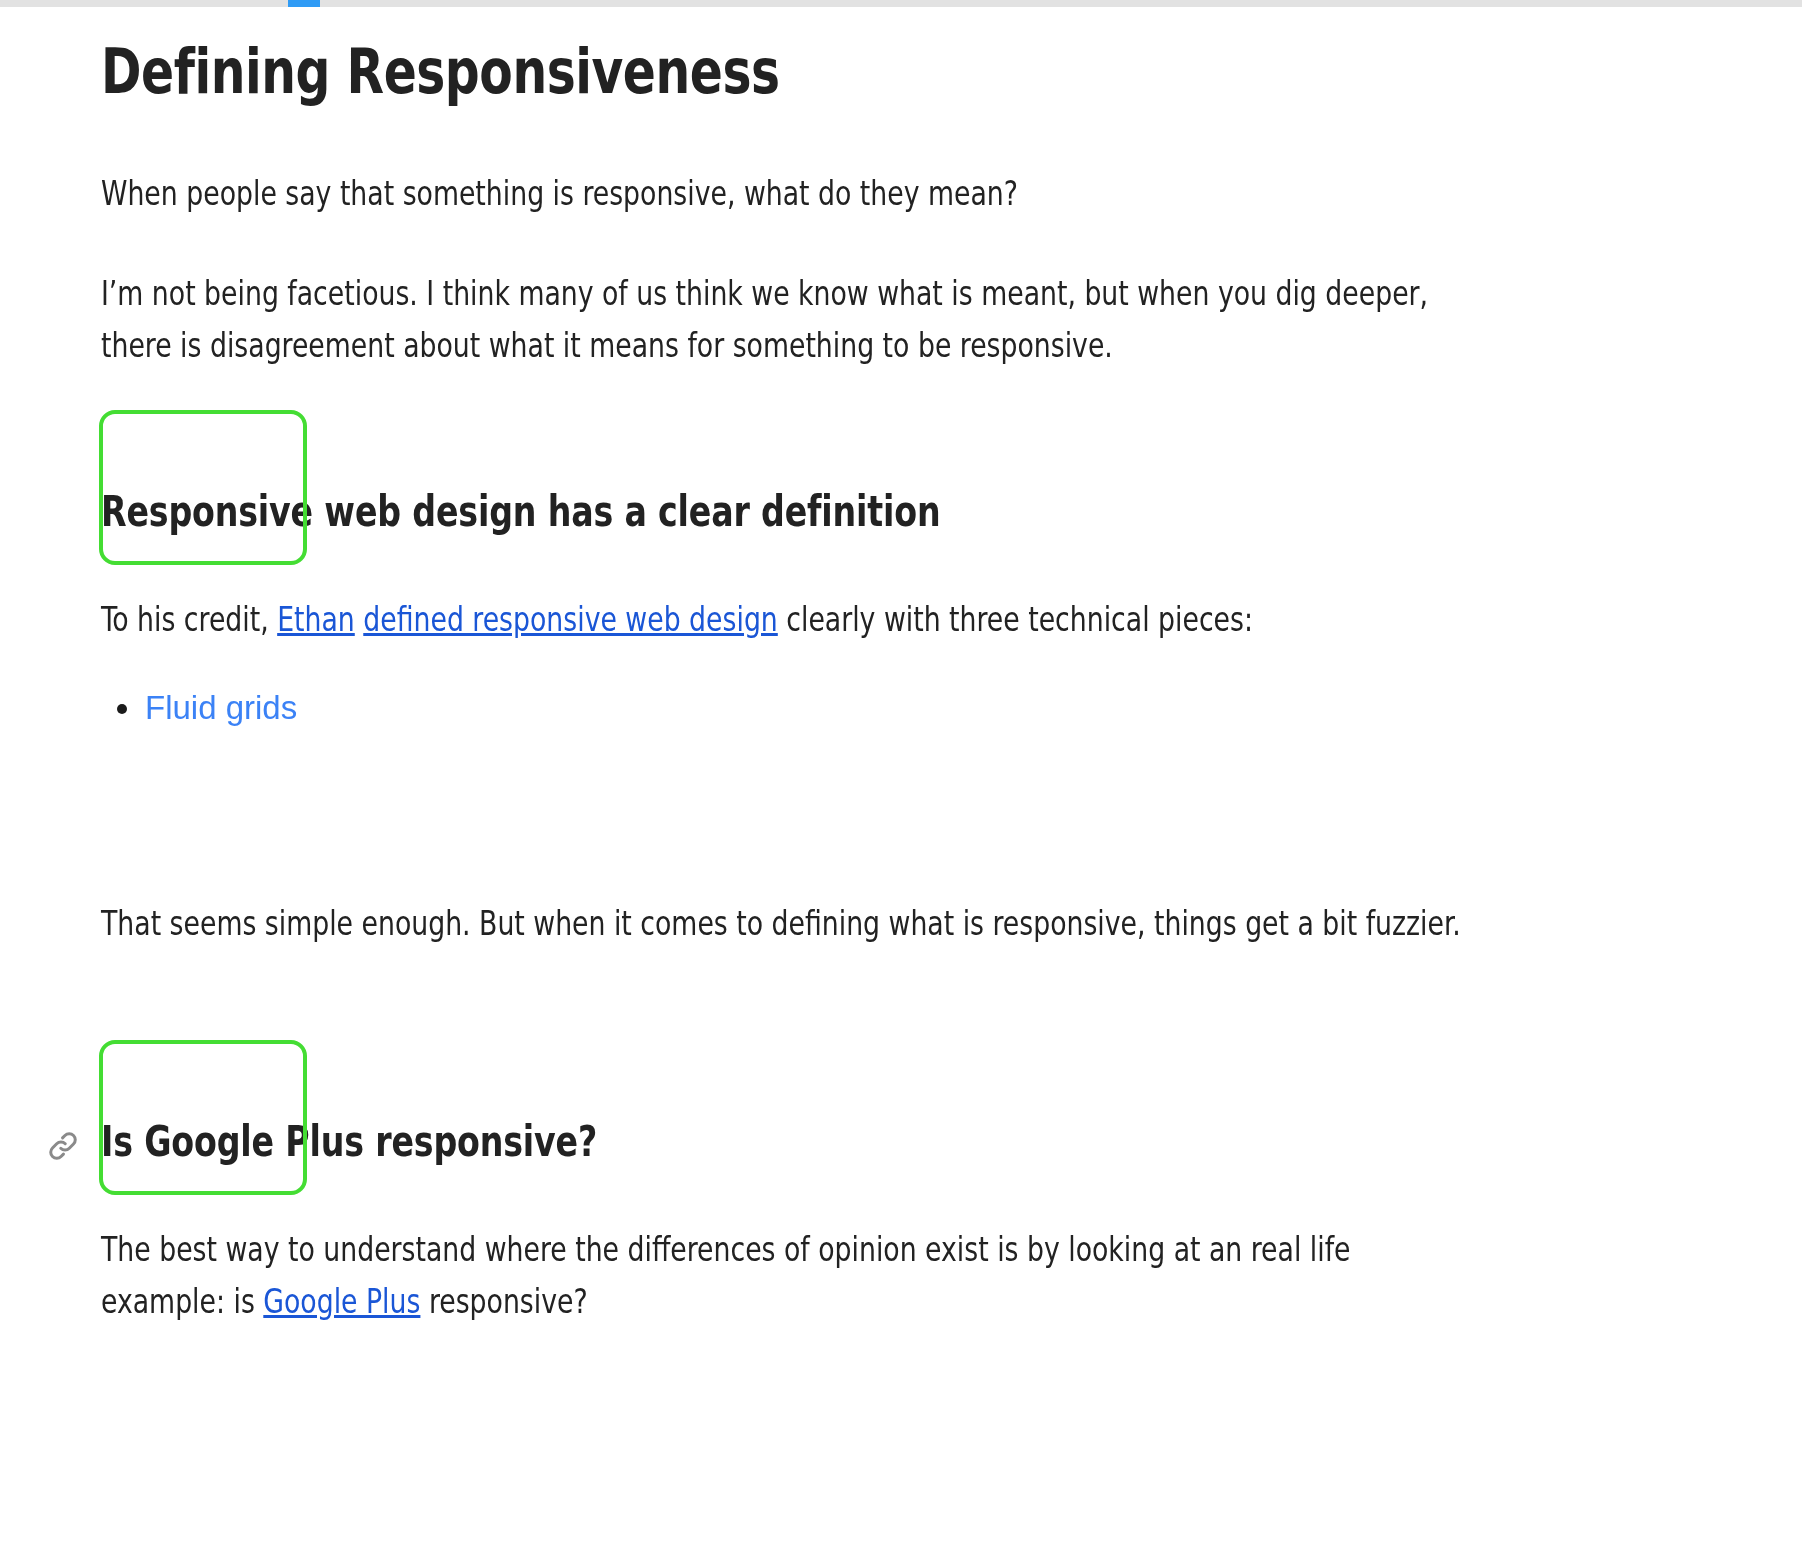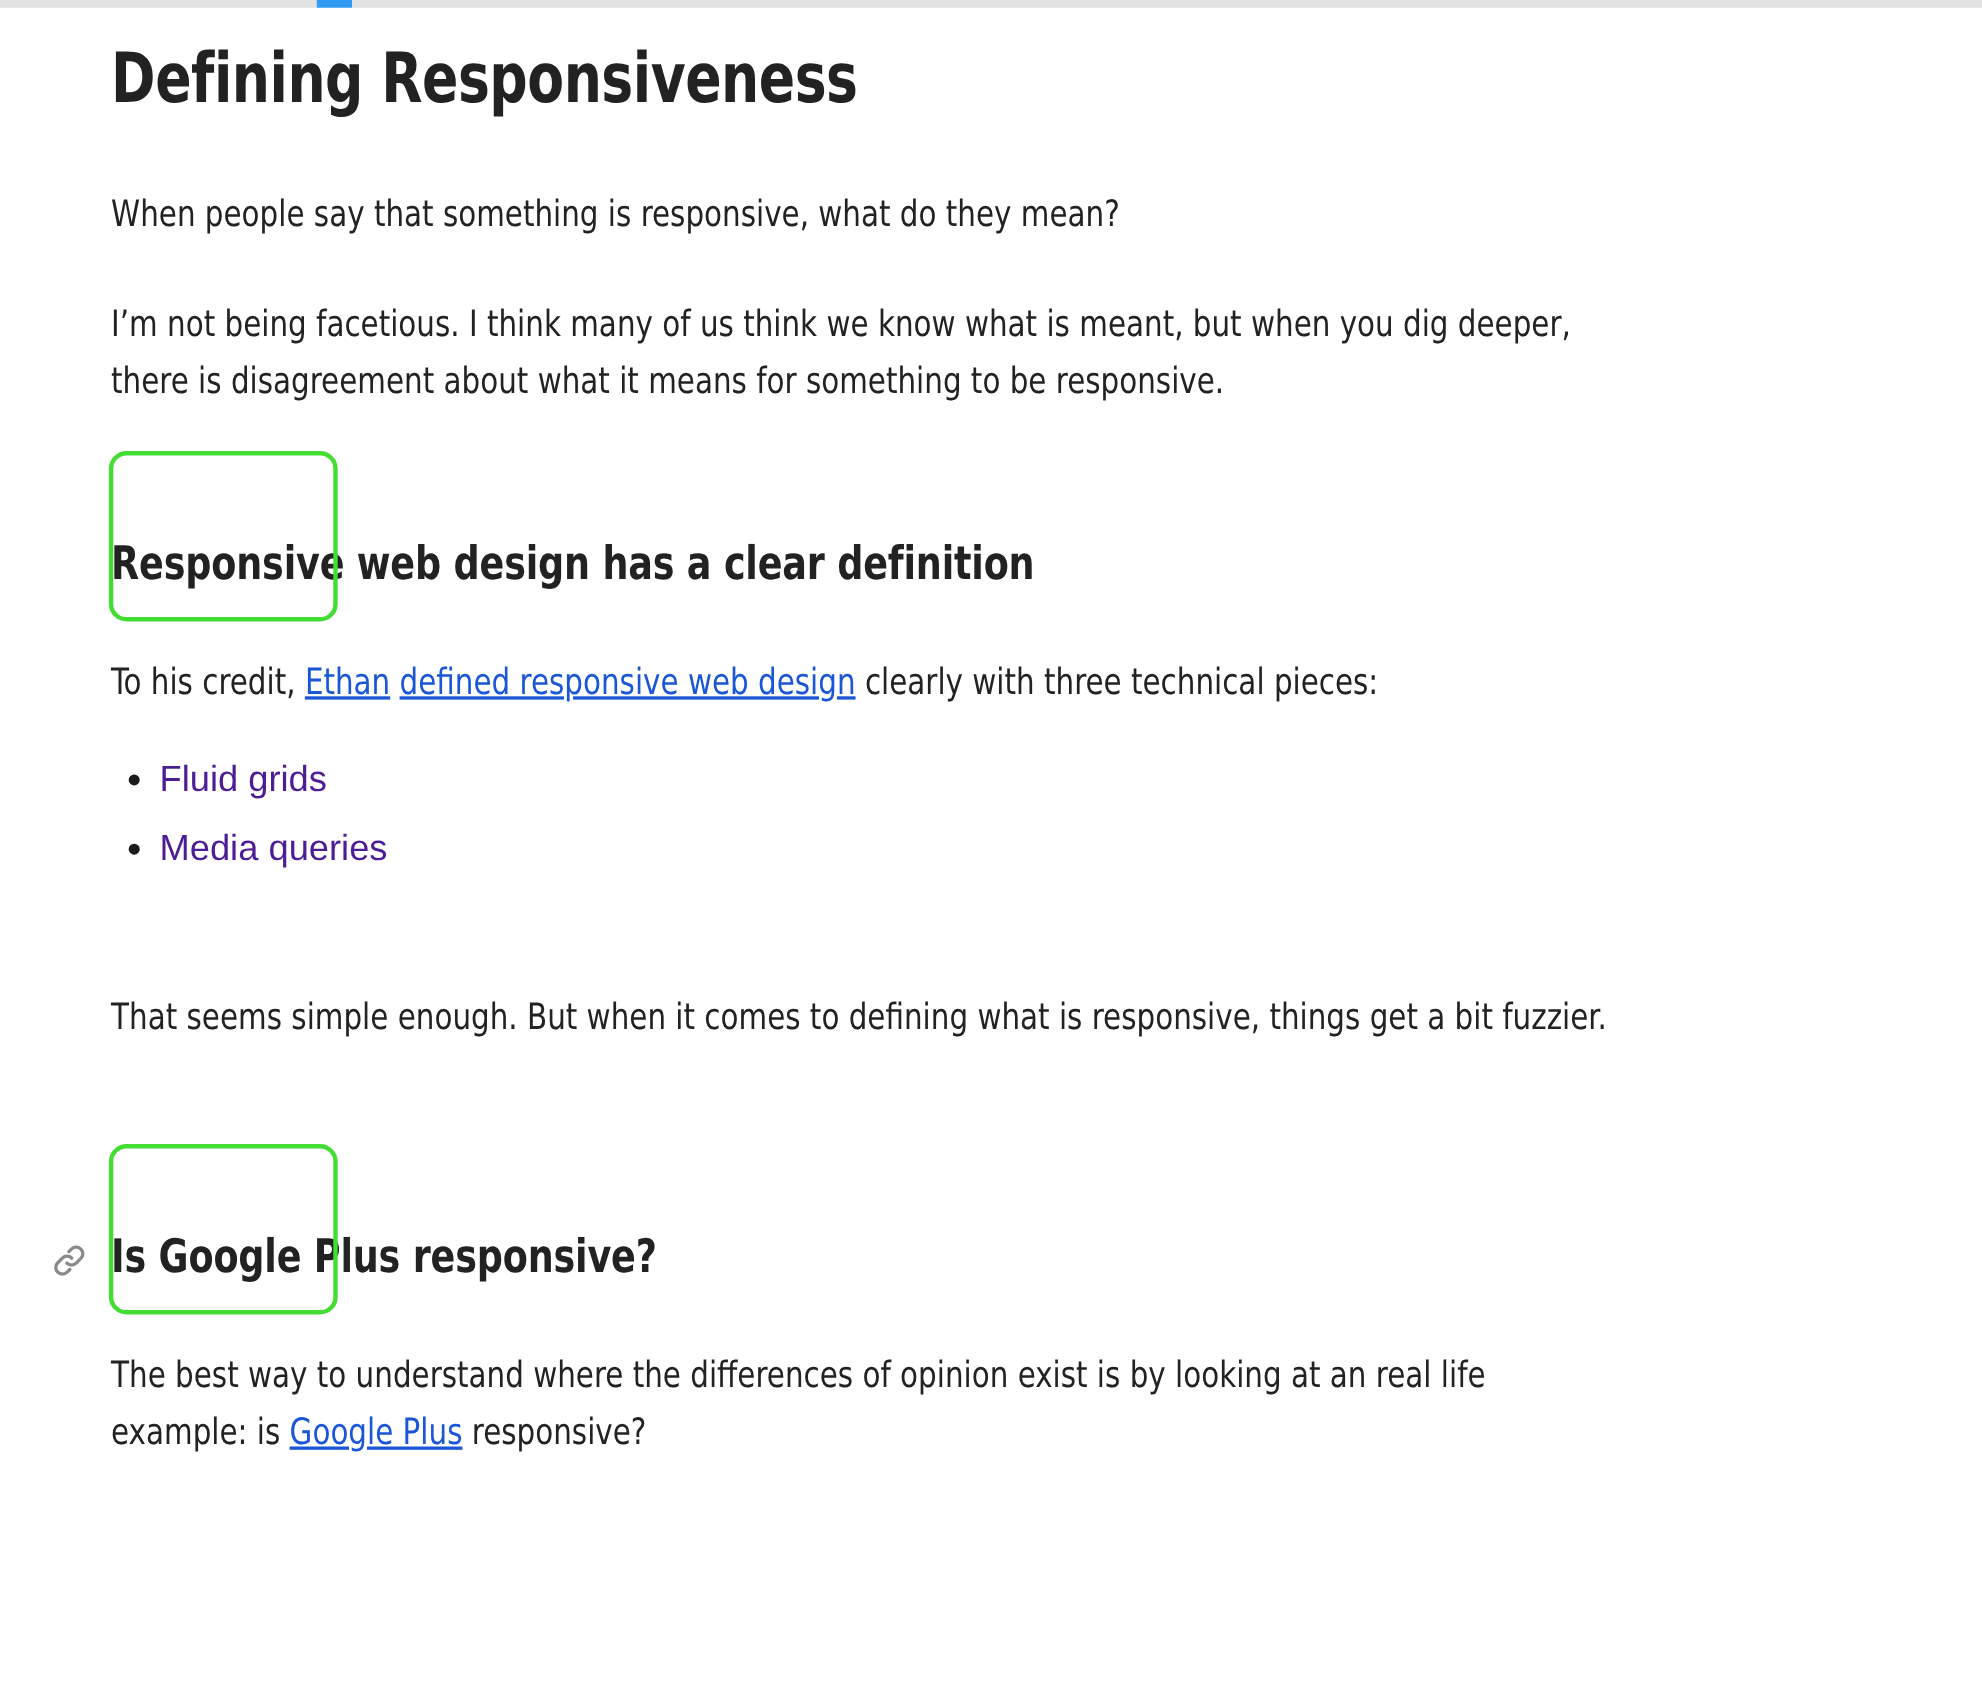--- a/index.html
+++ b/index.html
@@ -115,21 +115,21 @@
     padding: 0;
     list-style: none;
     width: 900px;
   }
   .bullets li {
     position: relative;
     padding-left: 44px;
     margin: 0 0 8px 0;
     font-size: 33px;
     line-height: 55px;
-    color: #4c1d95;
+    color: #3b82f6;
     font-family: "Liberation Sans", "DejaVu Sans", sans-serif;
   }
   .bullets li::before {
     content: "";
     position: absolute;
     left: 16px;
     top: 24px;
     width: 10px;
     height: 10px;
     border-radius: 50%;
@@ -161,21 +161,20 @@
   <p class="para para-1">When people say that something is responsive, what do they mean?</p>
 
   <p class="para para-2">I’m not being facetious. I think many of us think we know what is meant, but when you dig deeper, there is disagreement about what it means for something to be responsive.</p>
 
   <h2 class="sub-title sub-title-1">Responsive web design has a clear definition</h2>
 
   <p class="para para-3"><span>To his credit, </span><a class="link" href="#">Ethan</a><span> </span><a class="link" href="#">defined responsive web design</a><span> clearly with three technical pieces:</span></p>
 
   <ul class="bullets">
     <li>Fluid grids</li>
-    <li>Media queries</li>
   </ul>
 
   <p class="para para-4">That seems simple enough. But when it comes to defining what is responsive, things get a bit fuzzier.</p>
 
   <span class="anchor-icon">
     <svg viewBox="0 0 24 24" fill="none" stroke="currentColor" stroke-width="2" stroke-linecap="round" stroke-linejoin="round">
       <path d="M10.5 13.5a4 4 0 0 0 5.7 0l2.8-2.8a4 4 0 1 0-5.7-5.7l-1.6 1.6"></path>
       <path d="M13.5 10.5a4 4 0 0 0-5.7 0l-2.8 2.8a4 4 0 1 0 5.7 5.7l1.6-1.6"></path>
     </svg>
   </span>

